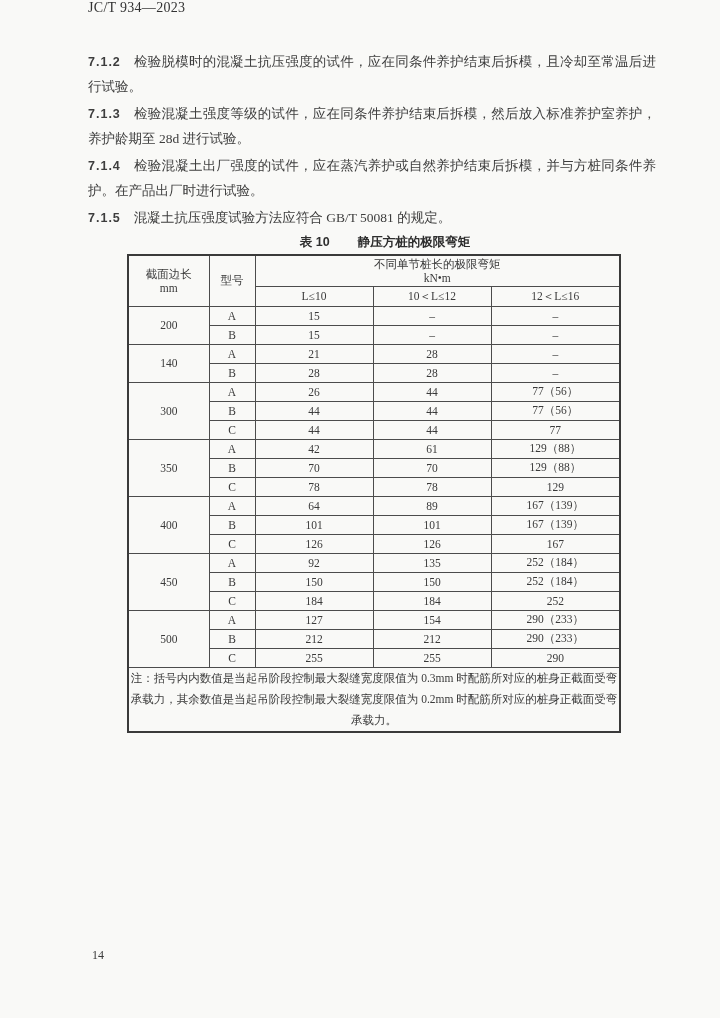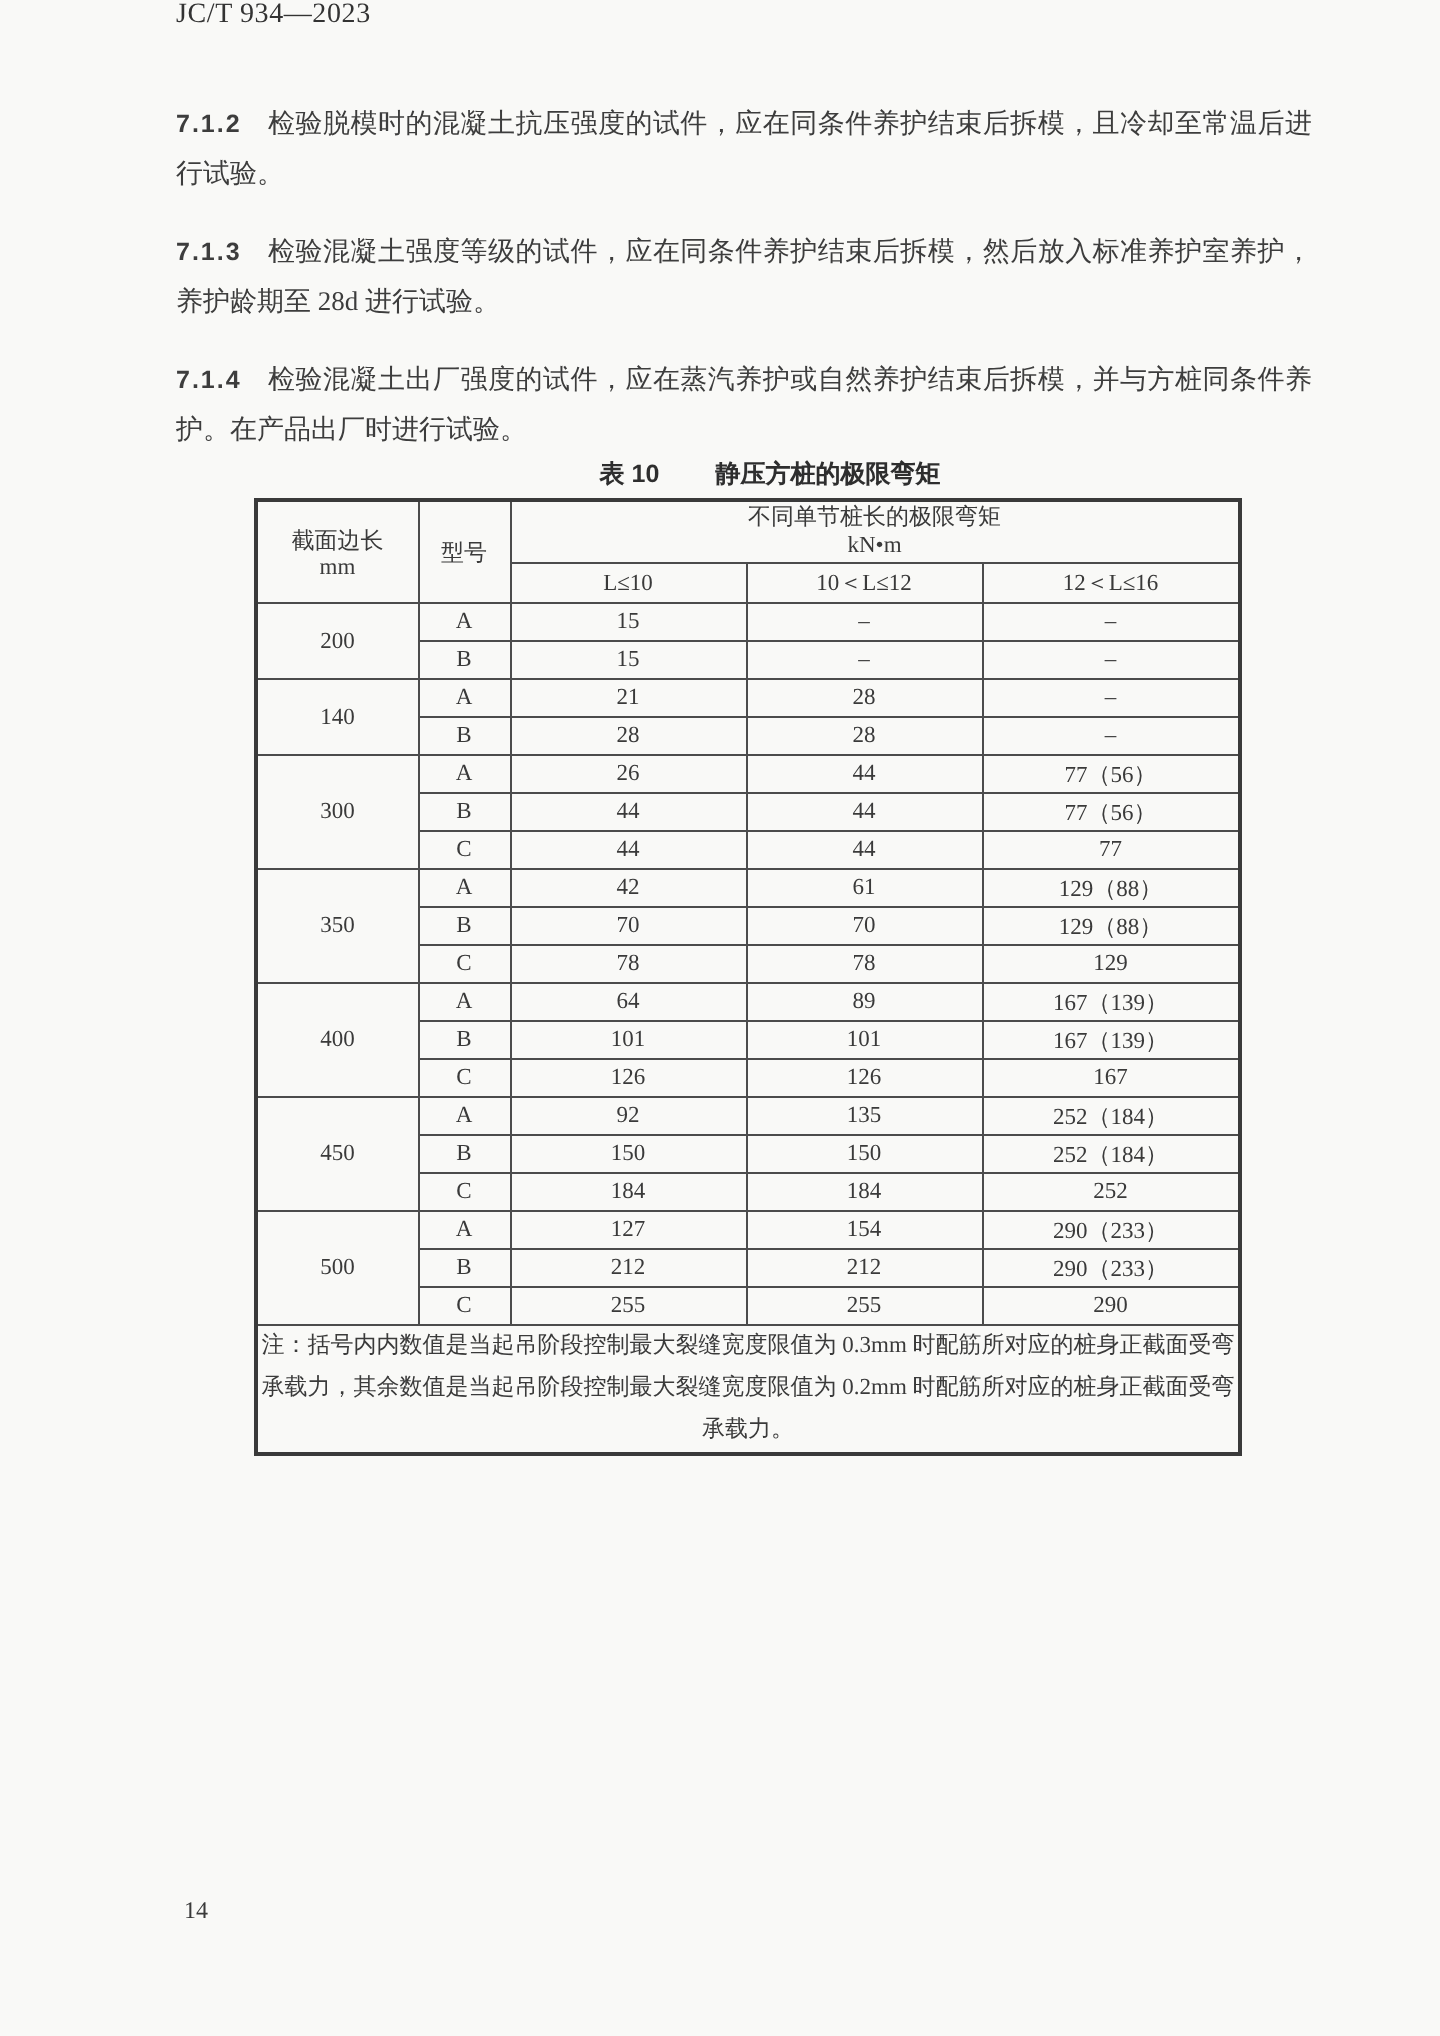--- a/index.html
+++ b/index.html
@@ -13,21 +13,21 @@
     box-sizing:border-box;
     padding:0 64px 0 88px;
   }
   .doc-code{
     font-size:14px;
     letter-spacing:.3px;
     color:#333;
   }
   .clauses{margin-top:34px;width:568px;}
   .clause{
-    margin:16px 0 3px 0;
+    margin:4px 0 3px 0;
     font-size:13.5px;
     line-height:23.5px;
     text-align:justify;
   }
   .clause .num{
     font-family:"Liberation Sans","DejaVu Sans",sans-serif;
     font-weight:bold;
     font-size:12.5px;
     margin-right:13px;
     letter-spacing:1px;
@@ -97,20 +97,21 @@
 <body>
 
 <div class="page">
 
   <div class="doc-code">JC/T 934—2023</div>
 
   <div class="clauses">
       <p class="clause"><span class="num">7.1.2</span><span>检验脱模时的混凝土抗压强度的试件，应在同条件养护结束后拆模，且冷却至常温后进行试验。</span></p>
       <p class="clause"><span class="num">7.1.3</span><span>检验混凝土强度等级的试件，应在同条件养护结束后拆模，然后放入标准养护室养护，养护龄期至 28d 进行试验。</span></p>
       <p class="clause"><span class="num">7.1.4</span><span>检验混凝土出厂强度的试件，应在蒸汽养护或自然养护结束后拆模，并与方桩同条件养护。在产品出厂时进行试验。</span></p>
+      <p class="clause"><span class="num">7.1.5</span><span>混凝土抗压强度试验方法应符合 GB/T 50081 的规定。</span></p>
     </div>
 
 
 
   <div class="table-caption">
     <span class="cap-label">表 10</span><span>静压方桩的极限弯矩</span>
   </div>
 
   <table class="moment-table">
     <colgroup>

